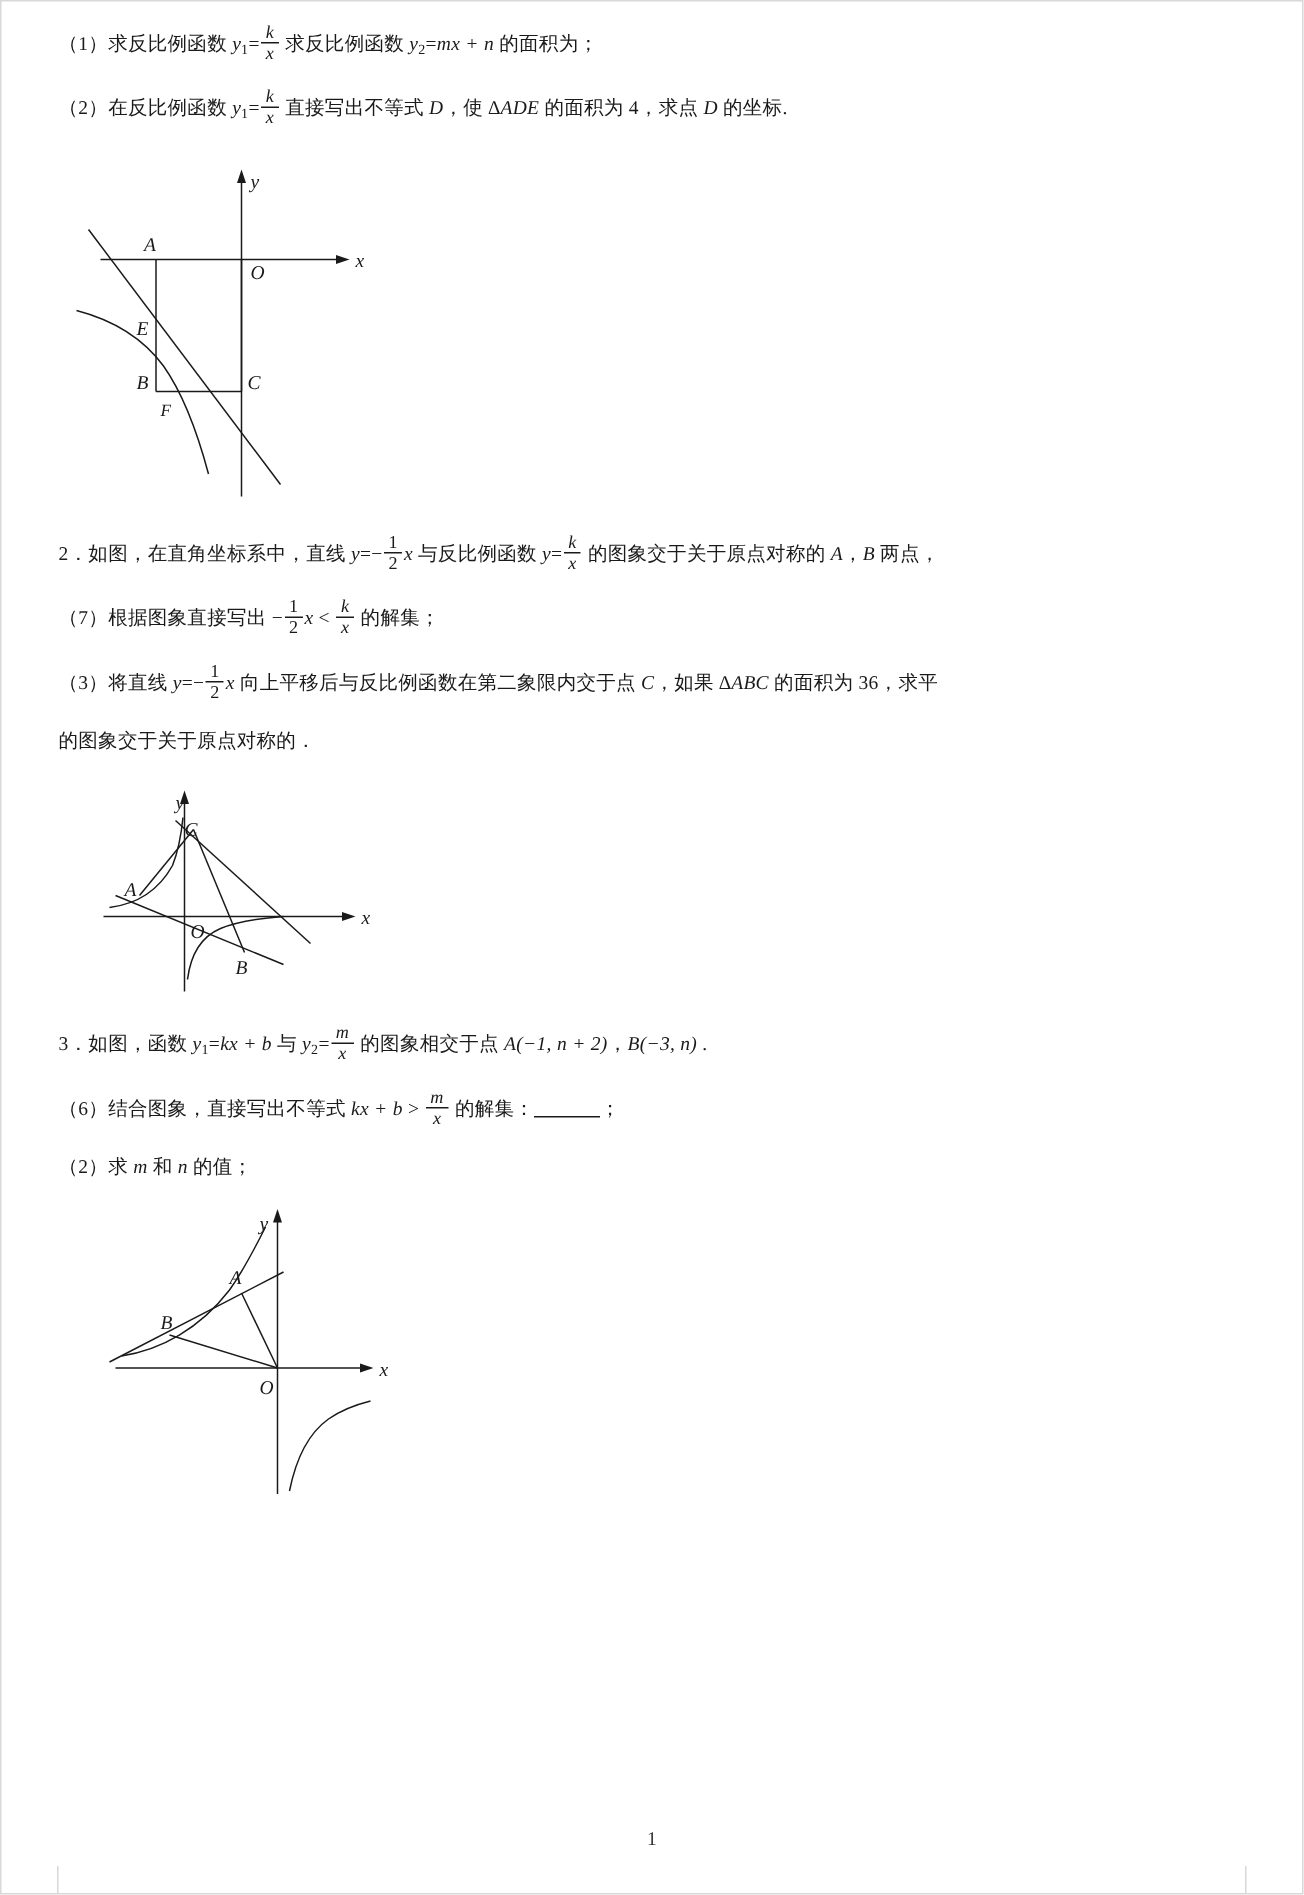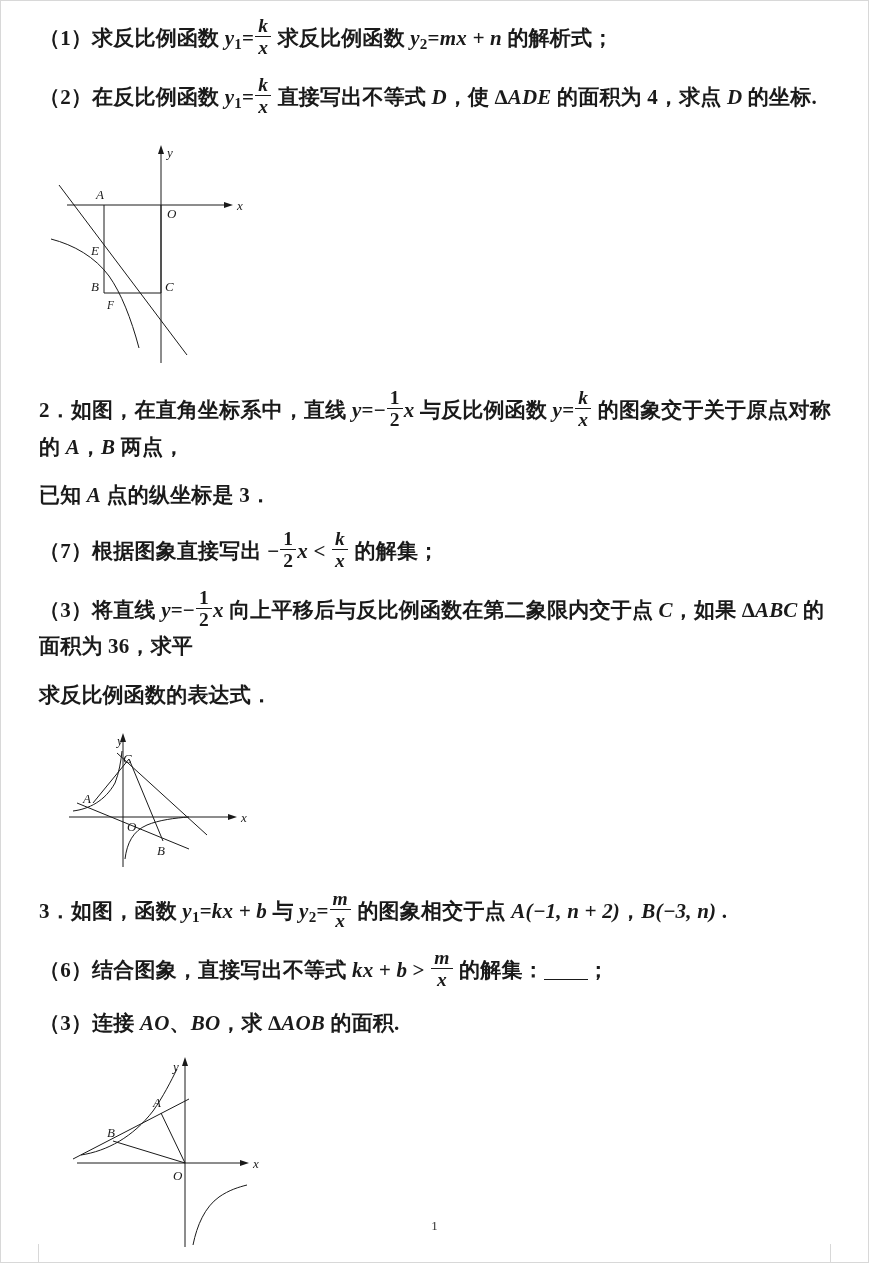--- a/index.html
+++ b/index.html
@@ -24,25 +24,24 @@
     border: 1px solid #d8d8d8;
     background: #fff;
   }
   .content {
     position: absolute;
     left: 38px;
     top: 14px;
     width: 800px;
   }
   .para {
-    font-size: 21px;
+    font-size: 13px;
     line-height: 1.55;
     margin: 0 0 16px 0;
     letter-spacing: 0.2px;
-    font-weight: bold;
   }
   i, .it { font-style: italic; font-family: "Liberation Serif", serif; }
   .frac {
     display: inline-block;
     vertical-align: -0.48em;
     text-align: center;
     font-size: 0.93em;
     line-height: 1.08;
     margin: 0 1px;
   }
@@ -78,21 +77,21 @@
   .lbl { font-family: "Liberation Serif", serif; font-style: italic; font-size: 13px; fill: #1a1a1a; }
   .lbl-s { font-family: "Liberation Serif", serif; font-style: italic; font-size: 11.5px; fill: #1a1a1a; }
 </style>
 </head>
 <body>
 
 <div class="page">
   <div class="content">
 
     <p class="para">
-      <span>（1）求反比例函数 </span><i>y</i><span class="sub">1</span><span>=</span><span class="frac"><i class="num">k</i><i class="den">x</i></span><span> 求反比例函数 </span><i>y</i><span class="sub">2</span><span>=</span><i>mx + n</i><span> 的解析式；</span>
+      <span>（1）求反比例函数 </span><i>y</i><span class="sub">1</span><span>=</span><span class="frac"><i class="num">k</i><i class="den">x</i></span><span> 求反比例函数 </span><i>y</i><span class="sub">2</span><span>=</span><i>mx + n</i><span> 的面积为；</span>
     </p>
 
     <p class="para">
       <span>（2）在反比例函数 </span><i>y</i><span class="sub">1</span><span>=</span><span class="frac"><i class="num">k</i><i class="den">x</i></span><span> 直接写出不等式 </span><i>D</i><span>，使 </span><i>∆ADE</i><span> 的面积为 4，求点 </span><i>D</i><span> 的坐标.</span>
     </p>
 
     <div class="fig" style="height:240px; margin: 6px 0 14px 0;">
       <svg width="260" height="240" viewBox="0 0 260 240" style="margin-left:0px;">
 
         <line x1="122" y1="18" x2="122" y2="230" stroke="#1a1a1a" stroke-width="1"></line>
@@ -115,34 +114,31 @@
         <text class="lbl" x="52" y="122">E</text>
         <text class="lbl" x="52" y="158">B</text>
         <text class="lbl-s" x="68" y="176">F</text>
         <text class="lbl" x="126" y="158">C</text>
       </svg>
     </div>
 
     <p class="para">
       <span>2．如图，在直角坐标系中，直线 </span><i>y</i><span>=</span><span>−</span><span class="frac"><span class="num">1</span><span class="den">2</span></span><i>x</i><span> 与反比例函数 </span><i>y</i><span>=</span><span class="frac"><i class="num">k</i><i class="den">x</i></span><span> 的图象交于关于原点对称的 </span><i>A</i><span>，</span><i>B</i><span> 两点，</span>
     </p>
-    <p class="para">
-      <span>已知 </span><i>A</i><span> 点的纵坐标是 3．</span>
-    </p>
 
 
     <p class="para">
       <span>（7）根据图象直接写出 </span><span>−</span><span class="frac"><span class="num">1</span><span class="den">2</span></span><i>x</i><span> &lt; </span><span class="frac"><i class="num">k</i><i class="den">x</i></span><span> 的解集；</span>
     </p>
 
     <p class="para">
       <span>（3）将直线 </span><i>y</i><span>=</span><span>−</span><span class="frac"><span class="num">1</span><span class="den">2</span></span><i>x</i><span> 向上平移后与反比例函数在第二象限内交于点 </span><i>C</i><span>，如果 </span><i>∆ABC</i><span> 的面积为 36，求平</span>
     </p>
     <p class="para">
-      <span>求反比例函数的表达式．</span>
+      <span>的图象交于关于原点对称的．</span>
     </p>
 
     <div class="fig" style="height:145px; margin: 4px 0 16px 0;">
       <svg width="220" height="145" viewBox="0 0 220 145" style="margin-left:20px;">
 
         <line x1="64" y1="12" x2="64" y2="140" stroke="#1a1a1a" stroke-width="1"></line>
         <polygon points="64,6 61,15 67,15" fill="#1a1a1a"></polygon>
         <line x1="10" y1="90" x2="172" y2="90" stroke="#1a1a1a" stroke-width="1"></line>
         <polygon points="178,90 169,87 169,93" fill="#1a1a1a"></polygon>
 
@@ -168,24 +164,24 @@
     </div>
 
     <p class="para">
       <span>3．如图，函数 </span><i>y</i><span class="sub">1</span><span>=</span><i>kx + b</i><span> 与 </span><i>y</i><span class="sub">2</span><span>=</span><span class="frac"><i class="num">m</i><i class="den">x</i></span><span> 的图象相交于点 </span><i>A(−1, n + 2)</i><span>，</span><i>B(−3, n)</i><span> .</span>
     </p>
 
     <p class="para">
       <span>（6）结合图象，直接写出不等式 </span><i>kx + b</i><span> &gt; </span><span class="frac"><i class="num">m</i><i class="den">x</i></span><span> 的解集：</span><span class="blank-line"></span><span>；</span>
     </p>
 
-
-    <p class="para">
-      <span>（3）连接 </span><i>AO</i><span>、</span><i>BO</i><span>，求 </span><i>∆AOB</i><span> 的面积.</span>
-    </p>
+    <p class="para">
+      <span>（2）求 </span><i>m</i><span> 和 </span><i>n</i><span> 的值；</span>
+    </p>
+
 
     <div class="fig" style="height:200px; margin: 10px 0 0 0;">
       <svg width="260" height="200" viewBox="0 0 260 200" style="margin-left:8px;">
 
         <line x1="138" y1="8" x2="138" y2="192" stroke="#1a1a1a" stroke-width="1"></line>
         <polygon points="138,2 135,11 141,11" fill="#1a1a1a"></polygon>
         <line x1="30" y1="108" x2="196" y2="108" stroke="#1a1a1a" stroke-width="1"></line>
         <polygon points="202,108 193,105 193,111" fill="#1a1a1a"></polygon>
 
         <path d="M 34,100 C 60,96 86,82 106,56 C 116,42 124,26 130,14" fill="none" stroke="#1a1a1a" stroke-width="1"></path>

